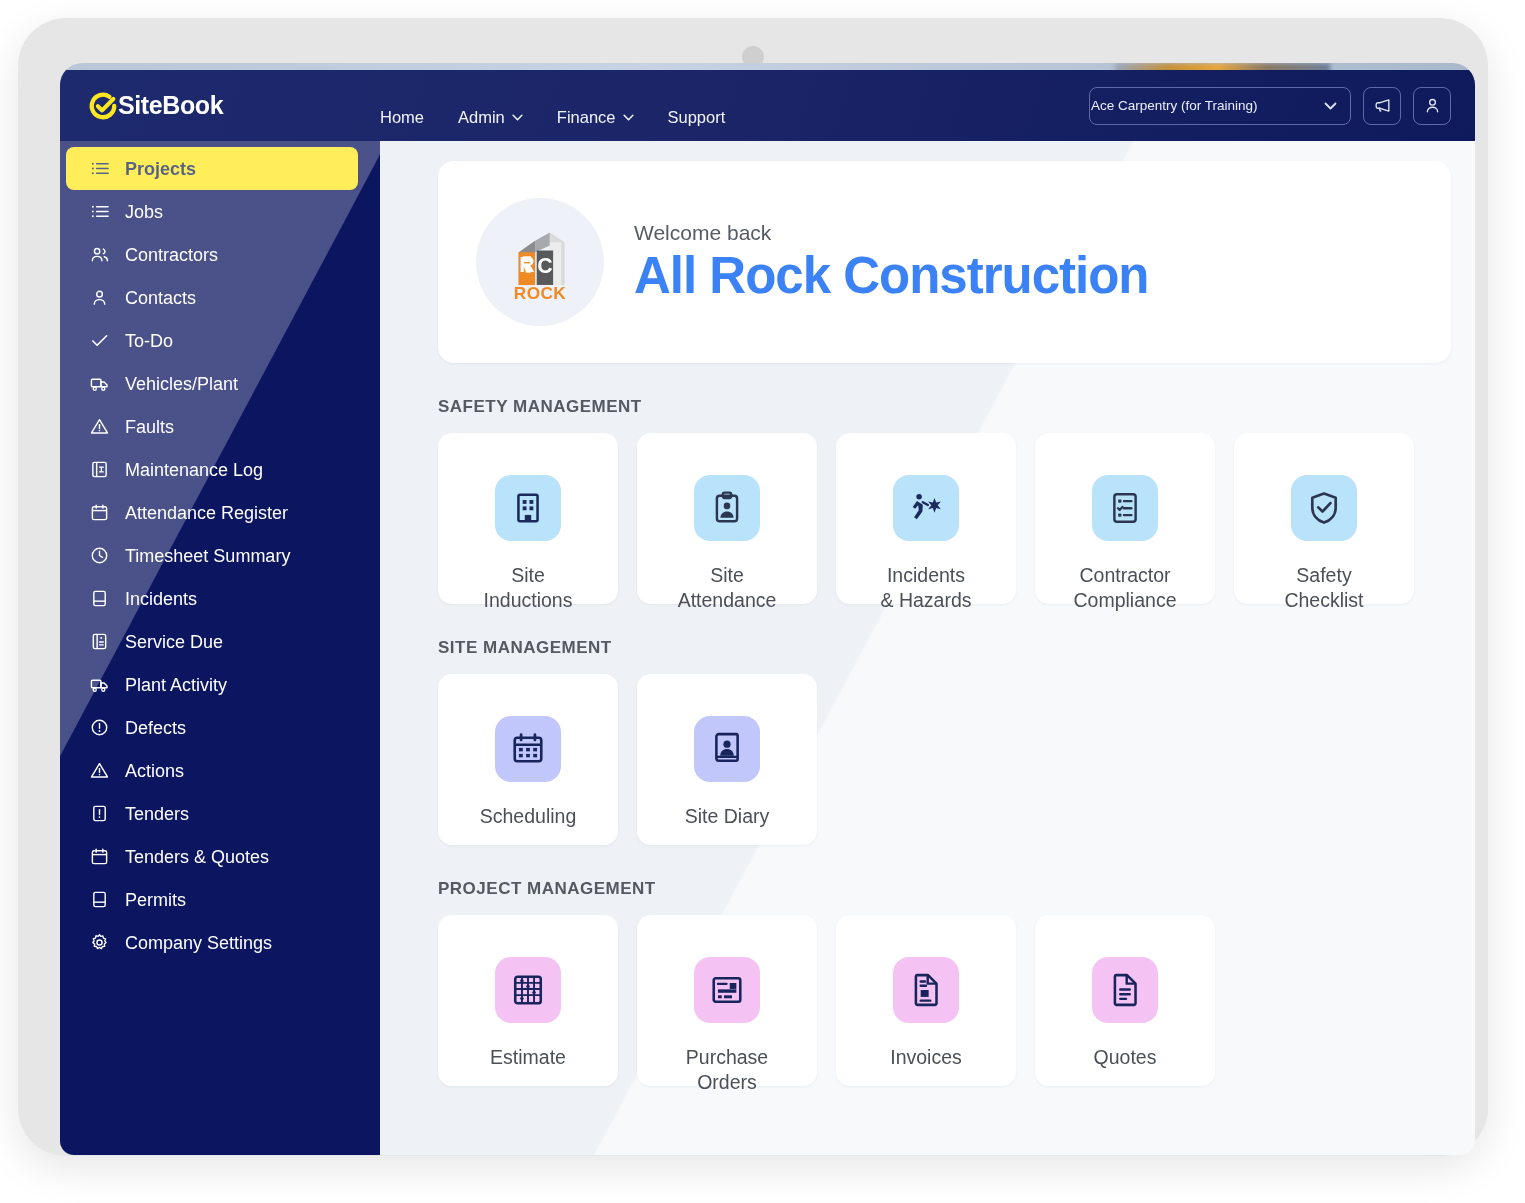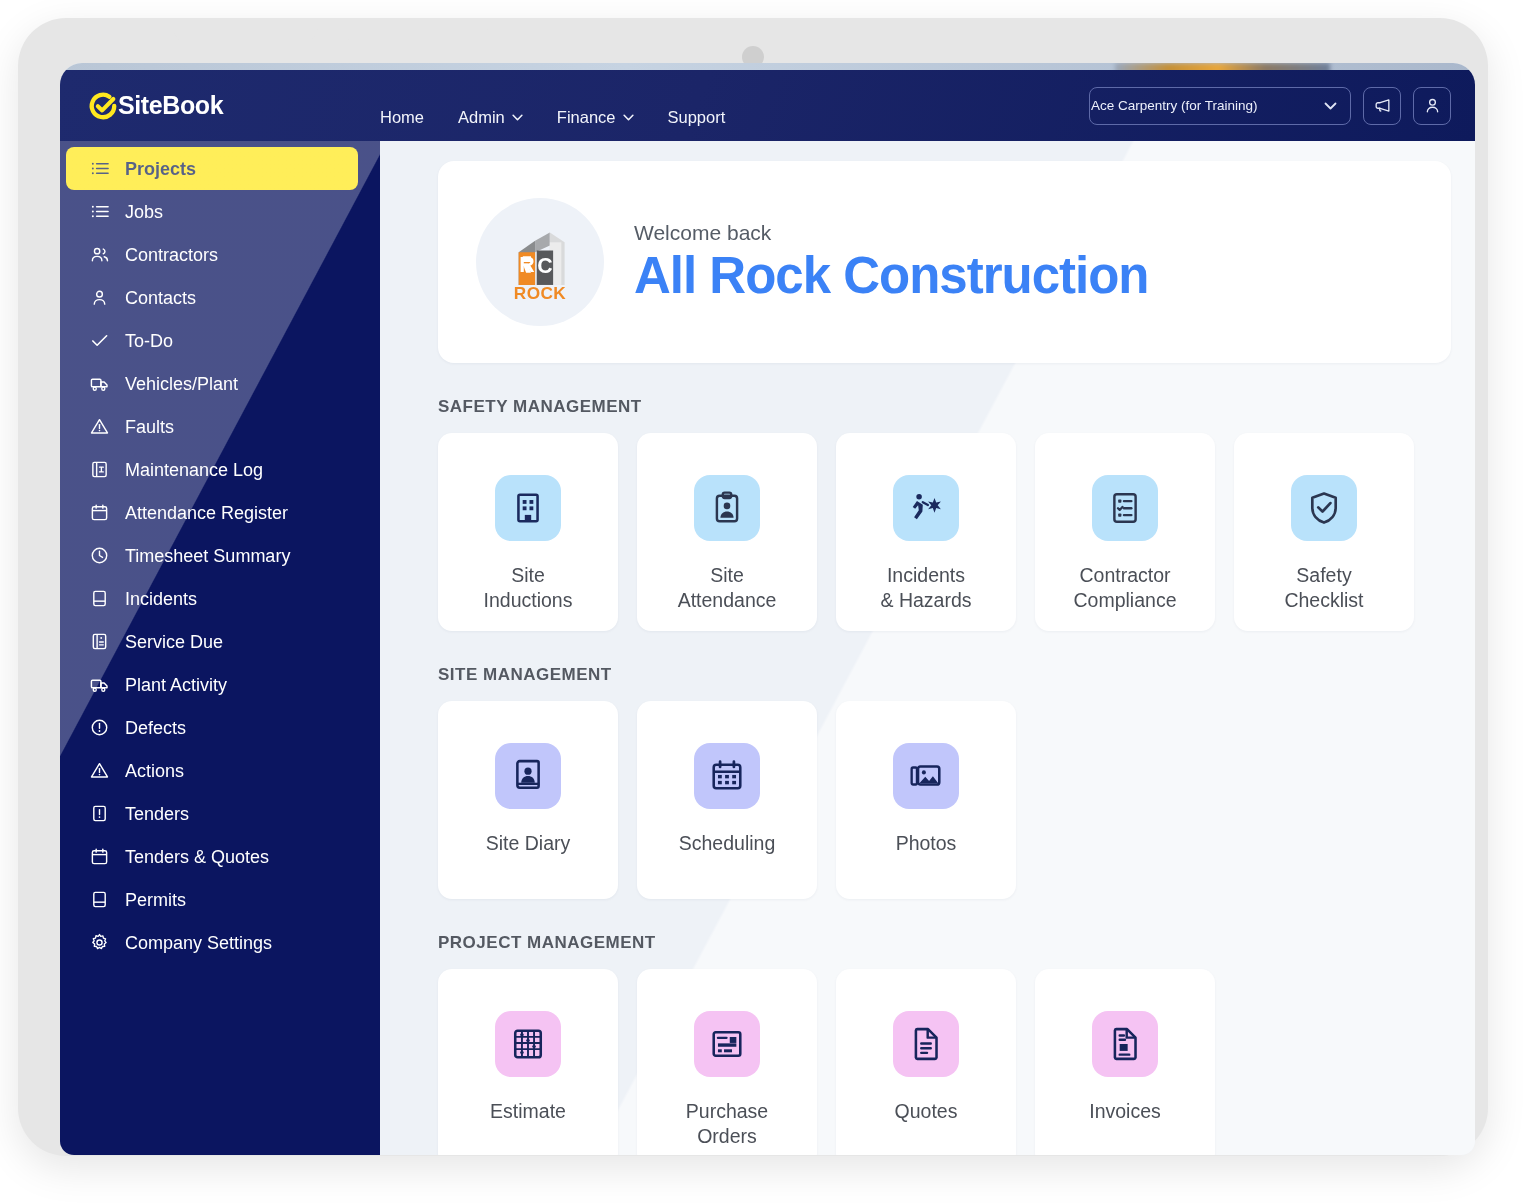--- a/index.html
+++ b/index.html
@@ -166,21 +166,21 @@
   .welcome-kicker { color: #555c66; font-size: 21px; font-weight: 400; margin-bottom: 4px; }
   .welcome-title { color: #3b82f6; font-size: 51px; font-weight: 700; letter-spacing: -1px; line-height: 1.05; }
 
   .section { margin-top: 34px; }
   .section-title {
     color: #545962; font-size: 17px; font-weight: 700;
     letter-spacing: 0.5px; margin-bottom: 16px;
   }
   .card-grid { display: flex; gap: 19px; }
   .tile {
-    width: 180px; height: 198px;
+    width: 180px; height: 171px;
     background: #ffffff;
     border-radius: 14px;
     display: flex; flex-direction: column; align-items: center;
     padding-top: 42px;
     cursor: pointer;
     box-shadow: 0 1px 3px rgba(16,30,70,0.05);
   }
   .tile-icon {
     width: 66px; height: 66px; border-radius: 16px;
     display: flex; align-items: center; justify-content: center;
@@ -519,54 +519,43 @@
 Checklist</div>
                 </div>
               </div>
             </section>
             <section class="section">
               <div class="section-title">SITE MANAGEMENT</div>
               <div class="card-grid">
                 <div class="tile">
                   <div class="tile-icon periwinkle">
                     <svg viewBox="0 0 32 32" width="34" height="34">
-                      <path d="M6 4.2A2.2 2.2 0 0 1 8.2 2h16.3a1.5 1.5 0 0 1 1.5 1.5v22A1.5 1.5 0 0 1 24.5 27H8.2A2.2 2.2 0 0 1 6 24.8z" fill="none" stroke="#17255c" stroke-width="2.4" stroke-linejoin="round"></path>
-                      <path d="M6 23.4h20.5" stroke="#17255c" stroke-width="2.2"></path>
-                      <circle cx="16" cy="11.5" r="3.4" fill="#17255c"></circle>
-                      <path d="M9.6 22.4c0-4 2.9-6.5 6.4-6.5s6.4 2.5 6.4 6.5z" fill="#17255c"></path>
-                    </svg>
-                  </div>
-                  <div class="tile-label" style="white-space: pre-line;">Site Diary</div>
-                </div>
-                <div class="tile">
-                  <div class="tile-icon periwinkle">
-                    <svg viewBox="0 0 32 32" width="34" height="34">
                       <rect x="3.5" y="5.5" width="25" height="22" rx="2.4" fill="none" stroke="#17255c" stroke-width="2.4"></rect>
                       <path d="M3.5 12h25" stroke="#17255c" stroke-width="2.4"></path>
                       <path d="M9.5 2.5v5M22.5 2.5v5" stroke="#17255c" stroke-width="2.6" stroke-linecap="round"></path>
                       <rect x="7.5" y="15" width="3.6" height="3.2" fill="#17255c"></rect>
                       <rect x="14.2" y="15" width="3.6" height="3.2" fill="#17255c"></rect>
                       <rect x="20.9" y="15" width="3.6" height="3.2" fill="#17255c"></rect>
                       <rect x="7.5" y="20.6" width="3.6" height="3.2" fill="#17255c"></rect>
                       <rect x="14.2" y="20.6" width="3.6" height="3.2" fill="#17255c"></rect>
                       <rect x="20.9" y="20.6" width="3.6" height="3.2" fill="#17255c"></rect>
                     </svg>
                   </div>
                   <div class="tile-label" style="white-space: pre-line;">Scheduling</div>
                 </div>
                 <div class="tile">
                   <div class="tile-icon periwinkle">
                     <svg viewBox="0 0 32 32" width="34" height="34">
-                      <rect x="2.5" y="8" width="5" height="16" rx="1.3" fill="none" stroke="#17255c" stroke-width="2.2"></rect>
-                      <rect x="8.5" y="7" width="20" height="17" rx="2.2" fill="none" stroke="#17255c" stroke-width="2.4"></rect>
-                      <circle cx="14" cy="12.6" r="1.9" fill="#17255c"></circle>
-                      <path d="M9.8 22.8l5.5-6 3.6 3.8 3.6-4.4 5 6.6z" fill="#17255c"></path>
-                    </svg>
-                  </div>
-                  <div class="tile-label" style="white-space: pre-line;">Photos</div>
+                      <path d="M6 4.2A2.2 2.2 0 0 1 8.2 2h16.3a1.5 1.5 0 0 1 1.5 1.5v22A1.5 1.5 0 0 1 24.5 27H8.2A2.2 2.2 0 0 1 6 24.8z" fill="none" stroke="#17255c" stroke-width="2.4" stroke-linejoin="round"></path>
+                      <path d="M6 23.4h20.5" stroke="#17255c" stroke-width="2.2"></path>
+                      <circle cx="16" cy="11.5" r="3.4" fill="#17255c"></circle>
+                      <path d="M9.6 22.4c0-4 2.9-6.5 6.4-6.5s6.4 2.5 6.4 6.5z" fill="#17255c"></path>
+                    </svg>
+                  </div>
+                  <div class="tile-label" style="white-space: pre-line;">Site Diary</div>
                 </div>
               </div>
             </section>
             <section class="section">
               <div class="section-title">PROJECT MANAGEMENT</div>
               <div class="card-grid">
                 <div class="tile">
                   <div class="tile-icon pink">
                     <svg viewBox="0 0 32 32" width="34" height="34">
                       <rect x="4" y="3.5" width="24" height="25" rx="2.2" fill="none" stroke="#17255c" stroke-width="2.4"></rect>
@@ -592,37 +581,37 @@
                     </svg>
                   </div>
                   <div class="tile-label" style="white-space: pre-line;">Purchase
 Orders</div>
                 </div>
                 <div class="tile">
                   <div class="tile-icon pink">
                     <svg viewBox="0 0 32 32" width="34" height="34">
                       <path d="M6.5 3.2A1.4 1.4 0 0 1 7.9 2h10l8 8v18.8a1.4 1.4 0 0 1-1.4 1.2H7.9a1.4 1.4 0 0 1-1.4-1.2z" fill="none" stroke="#17255c" stroke-width="2.4" stroke-linejoin="round"></path>
                       <path d="M17.6 2.4V10h8" fill="none" stroke="#17255c" stroke-width="2.3" stroke-linejoin="round"></path>
-                      <path d="M11.5 15.5h9M11.5 20h9M11.5 24.3h5.5" stroke="#17255c" stroke-width="2.2" stroke-linecap="round"></path>
-                    </svg>
-                  </div>
-                  <div class="tile-label" style="white-space: pre-line;">Quotes</div>
-                </div>
-                <div class="tile">
-                  <div class="tile-icon pink">
-                    <svg viewBox="0 0 32 32" width="34" height="34">
-                      <path d="M6.5 3.2A1.4 1.4 0 0 1 7.9 2h10l8 8v18.8a1.4 1.4 0 0 1-1.4 1.2H7.9a1.4 1.4 0 0 1-1.4-1.2z" fill="none" stroke="#17255c" stroke-width="2.4" stroke-linejoin="round"></path>
-                      <path d="M17.6 2.4V10h8" fill="none" stroke="#17255c" stroke-width="2.3" stroke-linejoin="round"></path>
                       <path d="M11 8h4M11 12h5" stroke="#17255c" stroke-width="2.2" stroke-linecap="round"></path>
                       <rect x="11" y="16" width="7.5" height="6.5" fill="#17255c"></rect>
                       <path d="M11 26h9" stroke="#17255c" stroke-width="2.2" stroke-linecap="round"></path>
                     </svg>
                   </div>
                   <div class="tile-label" style="white-space: pre-line;">Invoices</div>
                 </div>
+                <div class="tile">
+                  <div class="tile-icon pink">
+                    <svg viewBox="0 0 32 32" width="34" height="34">
+                      <path d="M6.5 3.2A1.4 1.4 0 0 1 7.9 2h10l8 8v18.8a1.4 1.4 0 0 1-1.4 1.2H7.9a1.4 1.4 0 0 1-1.4-1.2z" fill="none" stroke="#17255c" stroke-width="2.4" stroke-linejoin="round"></path>
+                      <path d="M17.6 2.4V10h8" fill="none" stroke="#17255c" stroke-width="2.3" stroke-linejoin="round"></path>
+                      <path d="M11.5 15.5h9M11.5 20h9M11.5 24.3h5.5" stroke="#17255c" stroke-width="2.2" stroke-linecap="round"></path>
+                    </svg>
+                  </div>
+                  <div class="tile-label" style="white-space: pre-line;">Quotes</div>
+                </div>
               </div>
             </section>
           </div>
 
       </div>
     </main>
 
   </div>
 </div>
 

